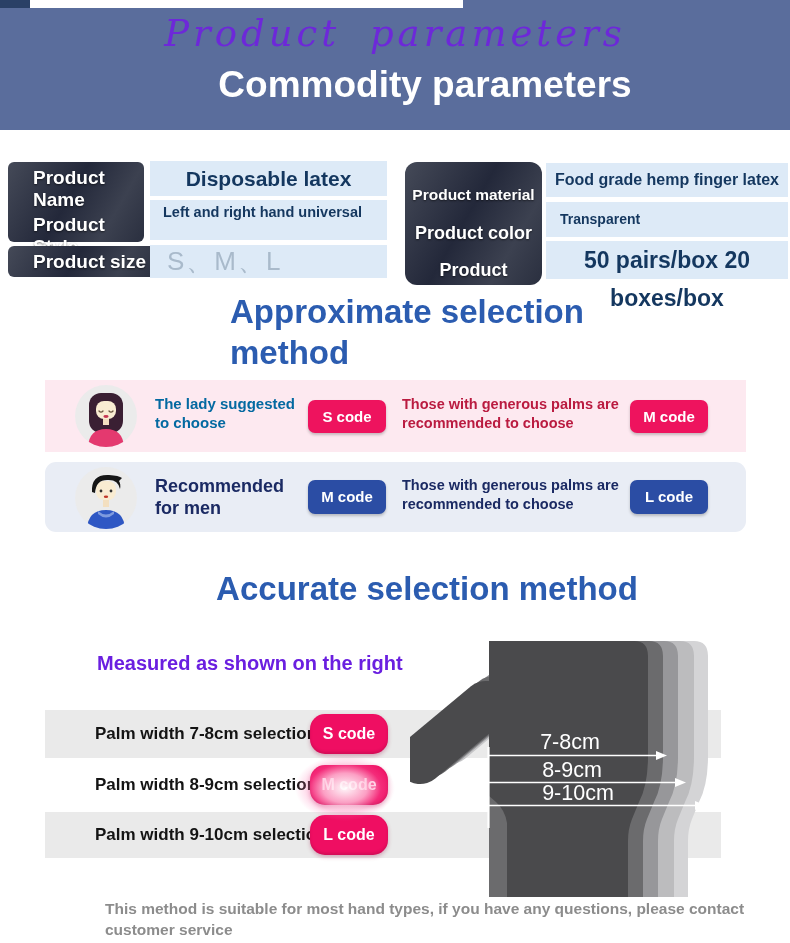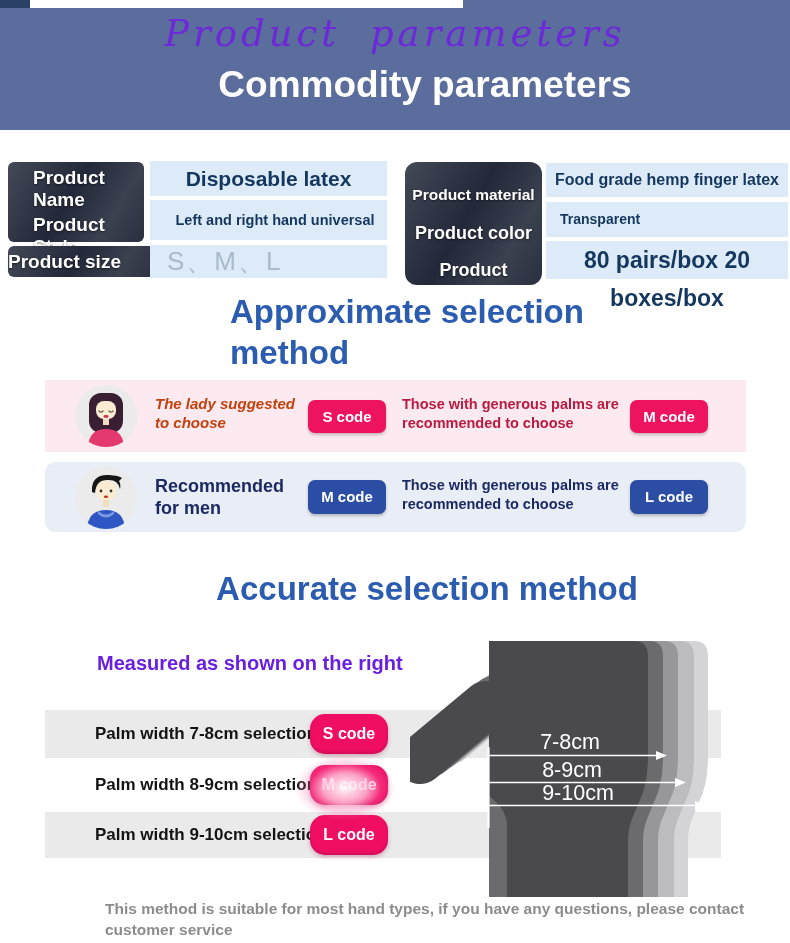--- a/index.html
+++ b/index.html
@@ -15,24 +15,24 @@
     font-family:"DejaVu Serif",serif;font-style:italic;font-size:37px;letter-spacing:4px;word-spacing:14px;}
   .main-title{left:0;top:64px;width:790px;text-align:center;color:#ffffff;
     font-size:37px;font-weight:700;letter-spacing:0;padding-left:30px;}
 
   
   .dark-label{background:linear-gradient(120deg,#454a58 0%,#23283a 45%,#3c4150 75%,#2a2f3f 100%);
     color:#fff;font-weight:700;text-shadow:0 1px 2px rgba(0,0,0,.55);}
   .lblA{left:8px;top:162px;width:136px;height:80px;border-radius:6px;padding-left:25px;box-sizing:border-box;}
   .lblA .l1{font-size:19px;line-height:22px;padding-top:5px;}
   .lblA .l2{font-size:19px;line-height:22px;padding-top:3px;}
-  .lblB{left:8px;top:246px;width:150px;height:31px;border-radius:6px;font-size:19px;line-height:31px;box-sizing:border-box;}
+  .lblB{left:8px;top:246px;width:150px;height:31px;border-radius:6px;font-size:19px;line-height:31px;padding-left:25px;box-sizing:border-box;}
   .val{background:#ddeaf7;color:#14375f;font-weight:700;box-sizing:border-box;}
   .v1{left:150px;top:161px;width:237px;height:35px;text-align:center;font-size:21px;line-height:35px;}
-  .v2{left:150px;top:200px;width:237px;height:40px;font-size:14.5px;line-height:17px;padding:12px 0 0 13px;text-align:center;}
+  .v2{left:150px;top:200px;width:237px;height:40px;font-size:14.5px;line-height:17px;padding:4px 0 0 13px;}
   .v3{left:150px;top:245px;width:237px;height:33px;font-size:26px;line-height:33px;padding-left:17px;
       color:#a9bacb;font-weight:400;letter-spacing:2px;}
   .rlbl{left:405px;top:162px;width:137px;height:123px;border-radius:12px;overflow:hidden;text-align:center;}
   .rlbl .r1{font-size:15.5px;line-height:20px;padding-top:23px;}
   .rlbl .r2{font-size:18px;line-height:22px;padding-top:17px;}
   .rlbl .r3{font-size:18px;line-height:22px;padding-top:15px;}
   .rv1{left:546px;top:163px;width:242px;height:34px;text-align:center;font-size:16px;line-height:34px;}
   .rv2{left:546px;top:202px;width:242px;height:35px;font-size:14px;line-height:35px;padding-left:14px;}
   .rv3{left:546px;top:241px;width:242px;height:38px;text-align:center;font-size:23px;line-height:38px;}
 
@@ -40,21 +40,21 @@
   .h-blue{color:#2b5cb0;font-weight:700;font-size:33px;line-height:41px;}
   .head1{left:230px;top:291px;width:440px;}
   .head2{left:97px;top:568px;width:660px;text-align:center;}
 
   
   .sel-row{left:45px;width:701px;}
   .row-lady{top:380px;height:72px;background:#fde9f0;}
   .row-men{top:462px;height:70px;background:#e9edf5;border-radius:11px;}
   .avatar{left:30px;top:5px;width:62px;height:62px;}
   .who{left:110px;top:14px;width:158px;font-weight:700;}
-  .who-lady{font-size:15px;line-height:19px;color:#c2410c;font-style:italic;}
+  .who-lady{font-size:15px;line-height:19px;color:#0369a1;}
   .who-men{font-size:18px;line-height:22px;color:#1b2a63;top:13px;}
   .mid{left:357px;top:15px;width:238px;font-weight:700;font-size:14.5px;line-height:19px;}
   .mid-lady{color:#ba1b40;}
   .mid-men{color:#1b2a63;top:14px;}
   .code-btn{width:78px;height:33px;border-radius:7px;color:#fff;font-weight:700;font-size:15px;
     line-height:33px;text-align:center;box-shadow:0 2px 3px rgba(0,0,0,.22);}
   .pink{background:#ee135e;}
   .blue{background:#2b4da4;}
   .b1{left:263px;top:20px;}
   .b2{left:585px;top:20px;}
@@ -99,21 +99,21 @@
   <div class="abs dark-label lblB">Product size</div>
   <div class="abs val v3">S、M、L</div>
 
   <div class="abs dark-label rlbl">
     <div class="r1">Product material</div>
     <div class="r2">Product color</div>
     <div class="r3">Product packaging</div>
   </div>
   <div class="abs val rv1">Food grade hemp finger latex</div>
   <div class="abs val rv2">Transparent</div>
-  <div class="abs val rv3">80 pairs/box 20 boxes/box</div>
+  <div class="abs val rv3">50 pairs/box 20 boxes/box</div>
 
   <div class="abs h-blue head1">Approximate selection method</div>
 
   <div class="abs sel-row row-lady">
     <svg class="abs avatar" viewBox="0 0 62 62">
       <defs>
           <clipPath id="cL">
             <circle cx="31" cy="31" r="31"></circle>
           </clipPath>
         </defs>

